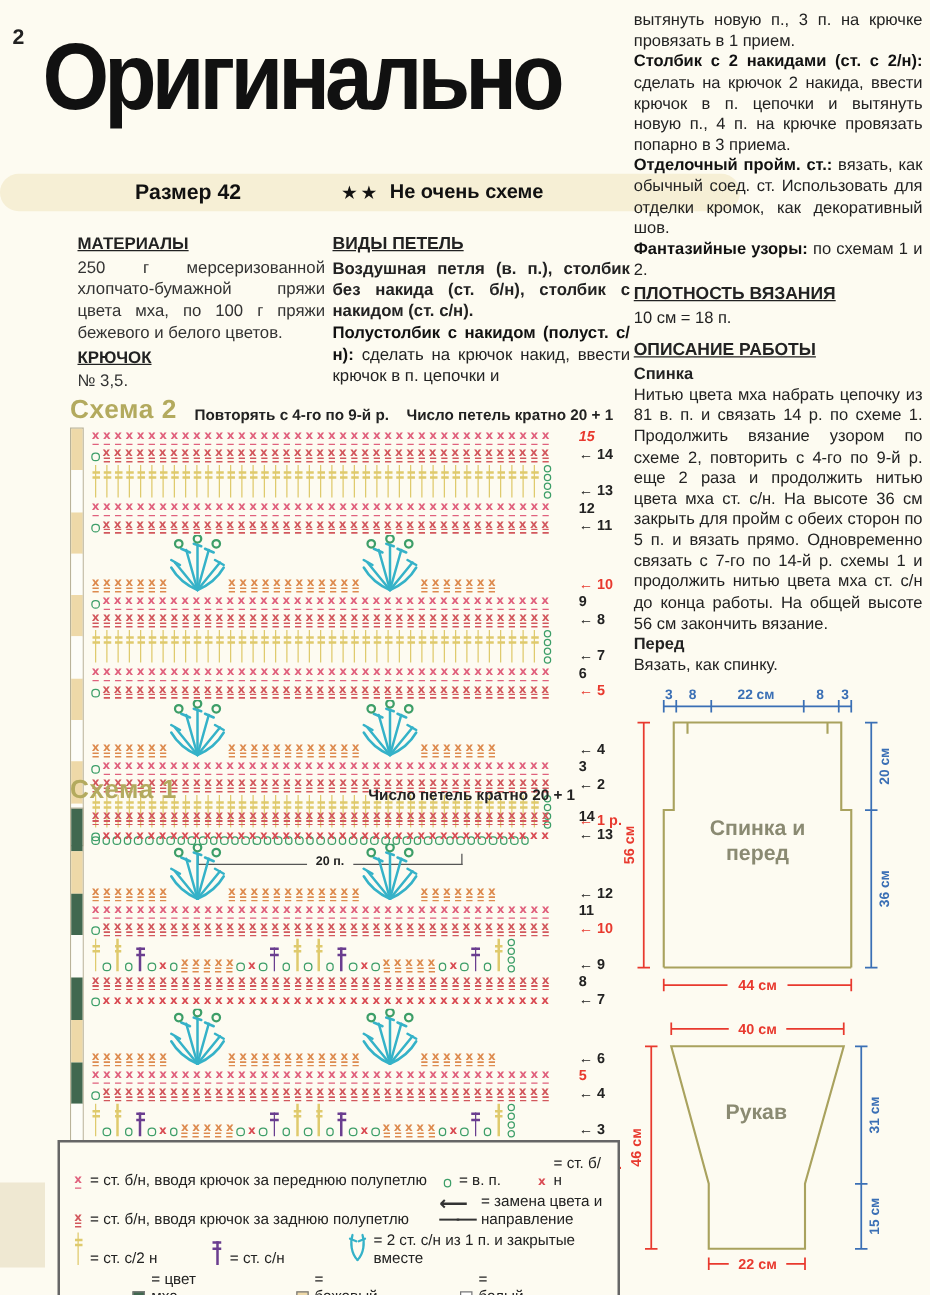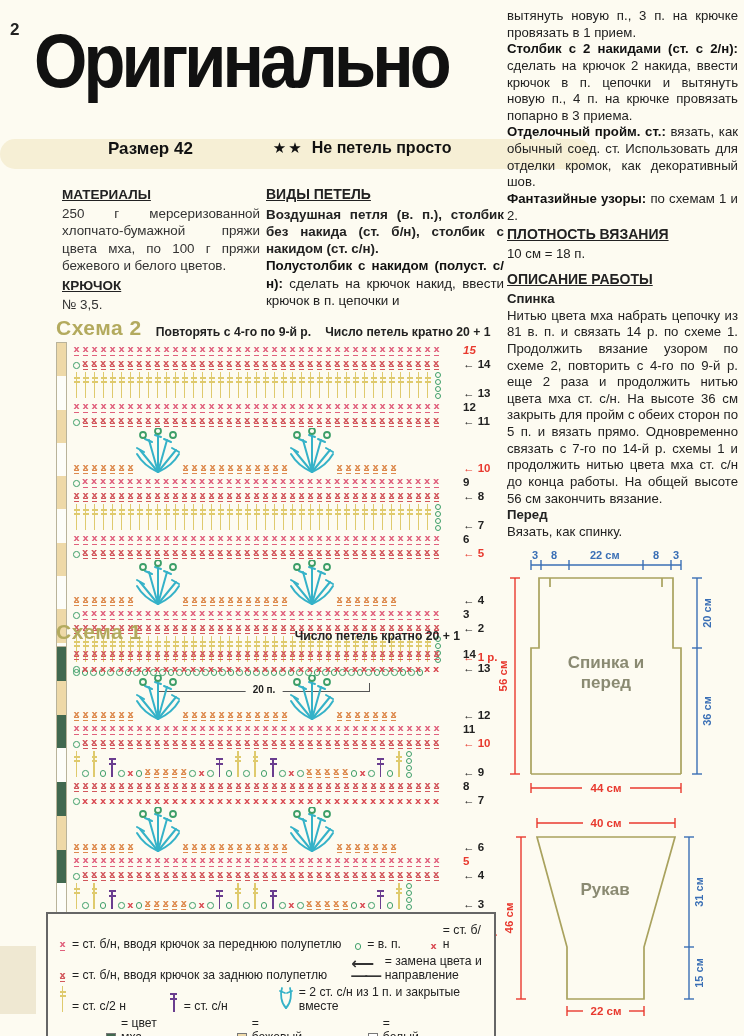--- a/index.html
+++ b/index.html
@@ -3,21 +3,21 @@
 <meta charset="utf-8">
 <style>
   html,body{margin:0;padding:0;}
   body{font-family:"Liberation Sans","DejaVu Sans",sans-serif;background:#fdfbf1;}
   #page{position:relative;width:744px;height:1036px;background:#fdfbf1;overflow:hidden;}
 
   
   .big-title{position:absolute;left:34px;top:18px;font-size:70px;font-weight:bold;
     letter-spacing:-4px;color:#111;transform:scale(.98,1.08);transform-origin:left top;white-space:nowrap;}
   .band{position:absolute;left:0;top:139px;width:592px;height:30px;background:#f6efd5;
-    display:flex;border-radius:15px;}
+    display:flex;align-items:center;border-radius:15px;}
   .band .size{margin-left:108px;font-size:17px;font-weight:bold;color:#111;}
   .band .stars{margin-left:80px;font-size:15px;color:#111;letter-spacing:2px;}
   .band .diff{margin-left:8px;font-size:16px;font-weight:bold;color:#111;}
 
   
   .h-underline{font-weight:bold;text-decoration:underline;font-size:13.5px;color:#222;margin:0 0 2px 0;}
   .col-materials{position:absolute;left:62px;top:186px;width:198px;font-size:13.4px;line-height:1.28;color:#333;text-align:justify;}
   .col-stitches{position:absolute;left:266px;top:186px;width:238px;font-size:13.4px;line-height:1.28;color:#222;text-align:justify;}
   .col-right{position:absolute;left:507px;top:8px;width:231px;font-size:13.2px;line-height:1.26;color:#222;text-align:justify;}
   .col-right p{margin:0;}
@@ -102,21 +102,21 @@
 </head>
 <body>
 
 <div id="page">
 
   <div class="big-title">Оригинально</div>
 
   <div class="band">
     <span class="size">Размер 42</span>
     <span class="stars">★★</span>
-    <span class="diff">Не петель просто</span>
+    <span class="diff">Не очень схеме</span>
   </div>
 
   <div class="col-materials">
     <div class="h-underline">МАТЕРИАЛЫ</div>
     <p style="margin:0">250 г мерсеризованной хлопчато-бумажной пряжи цвета мха, по 100 г пряжи бежевого и белого цветов.</p>
     <div class="h-underline" style="margin-top:3px">КРЮЧОК</div>
     <p style="margin:0">№ 3,5.</p>
   </div>
 
   <div class="col-stitches">

